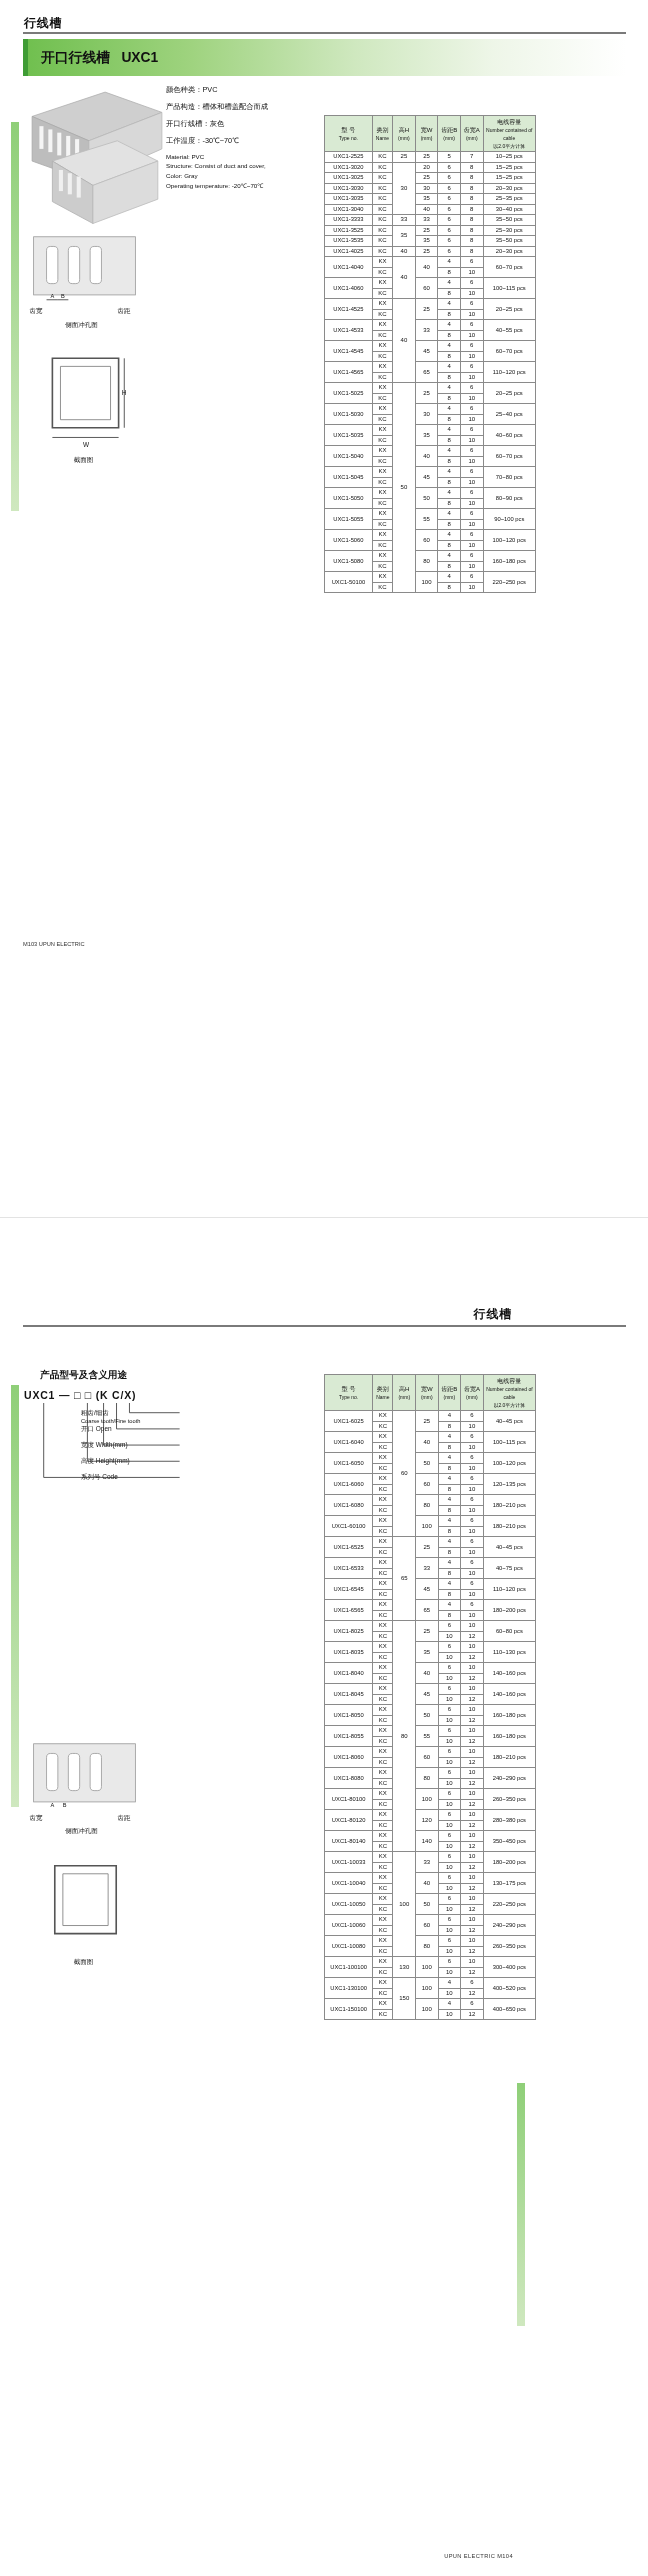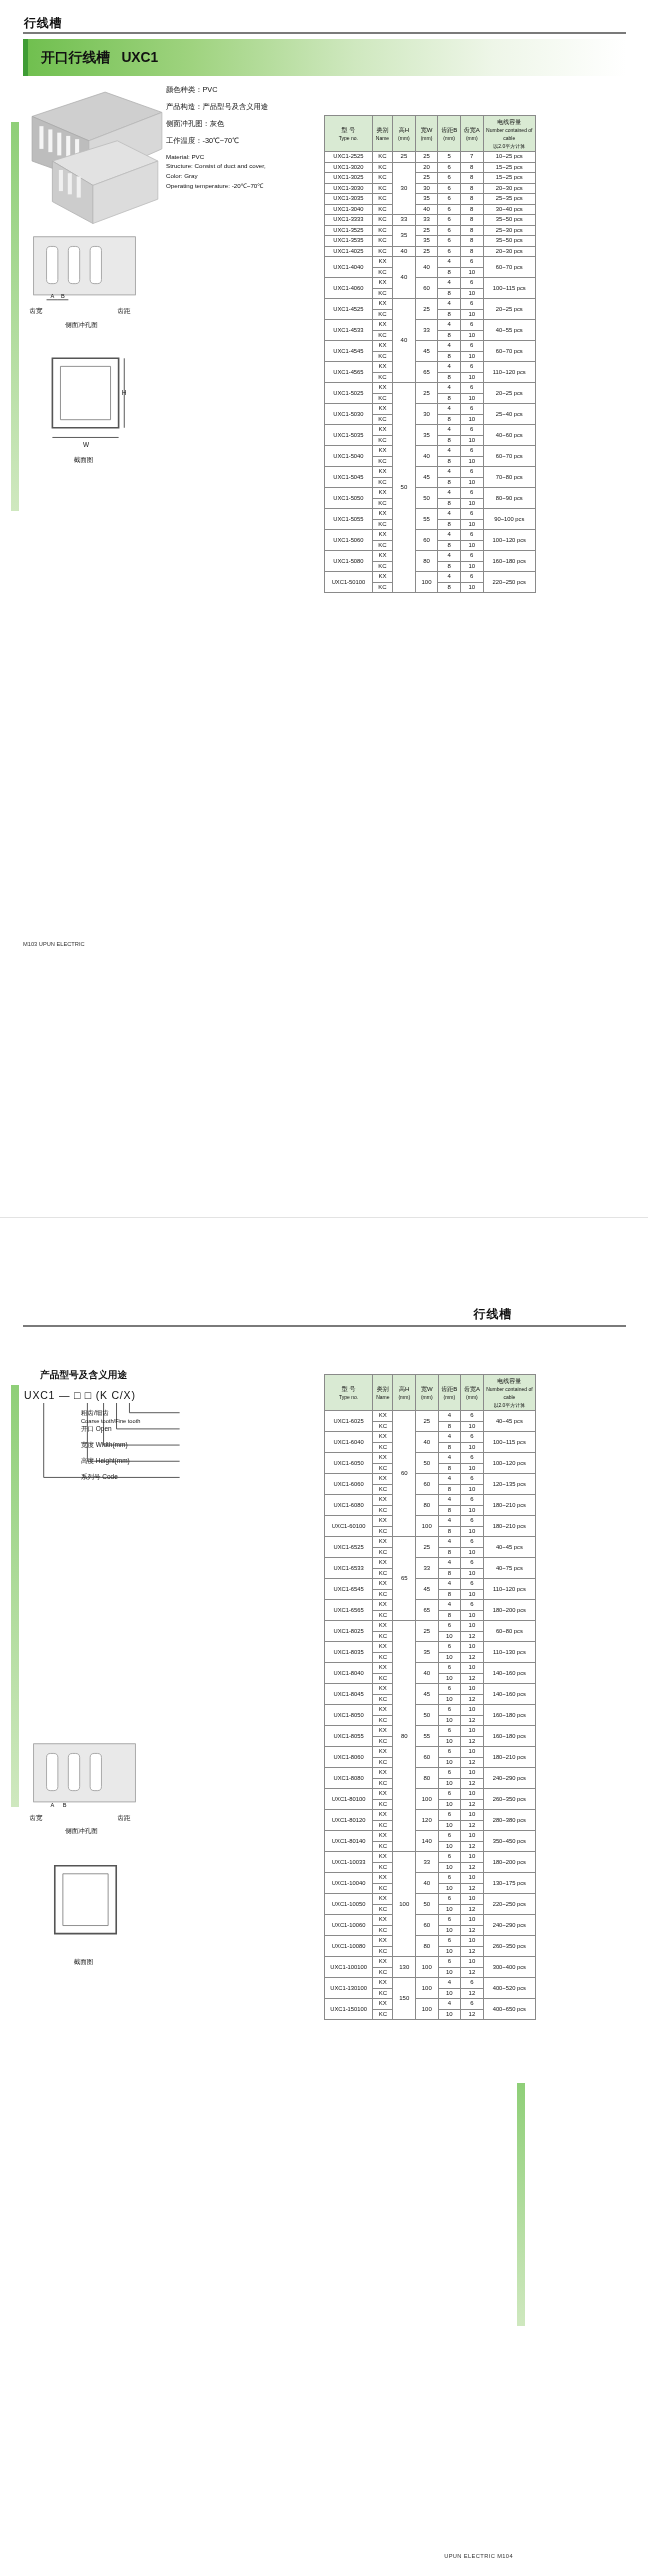--- a/index.html
+++ b/index.html
@@ -151,21 +151,21 @@
     position: absolute;
     left: 24px; top: 84px;
     font-size: 9.7px;
     font-weight: bold;
     margin-left: 16px;
   }
   .explain-code {
     position: absolute;
     left: 24px; top: 102px;
     font-size: 10.5px;
-    font-weight: normal;
+    font-weight: bold;
     letter-spacing: 0.8px;
   }
 
   .divider {
     position: absolute;
     left: 0; top: 1288px;
     width: 649px; height: 0.8px;
     background: #e3e3e3;
   }
 </style>
@@ -205,23 +205,23 @@
         <rect x="38" y="106" width="5" height="26"></rect>
           <rect x="49" y="110" width="5" height="26"></rect>
         <rect x="60" y="114" width="5" height="26"></rect>
       </g>
     </svg>
   </div>
 
   <div class="spec">
     <div class="cn">颜色种类：PVC</div>
     <div class="gap"></div>
-    <div class="cn">产品构造：产品型号及含义用途</div>
+    <div class="cn">产品构造：槽体和槽盖配合而成</div>
     <div class="gap"></div>
-    <div class="cn">侧面冲孔图：灰色</div>
+    <div class="cn">开口行线槽：灰色</div>
     <div class="gap"></div>
     <div class="cn">工作温度：-30℃~70℃</div>
     <div class="gap"></div>
     <div class="en">Material:  PVC</div>
     <div class="en">Structure:  Consist of duct and cover,</div>
     <div class="en">Color:  Gray</div>
     <div class="en">Operating temperature:  -20℃~70℃</div>
   </div>
 
   <div style="position:absolute;left:32px;top:235px;">

